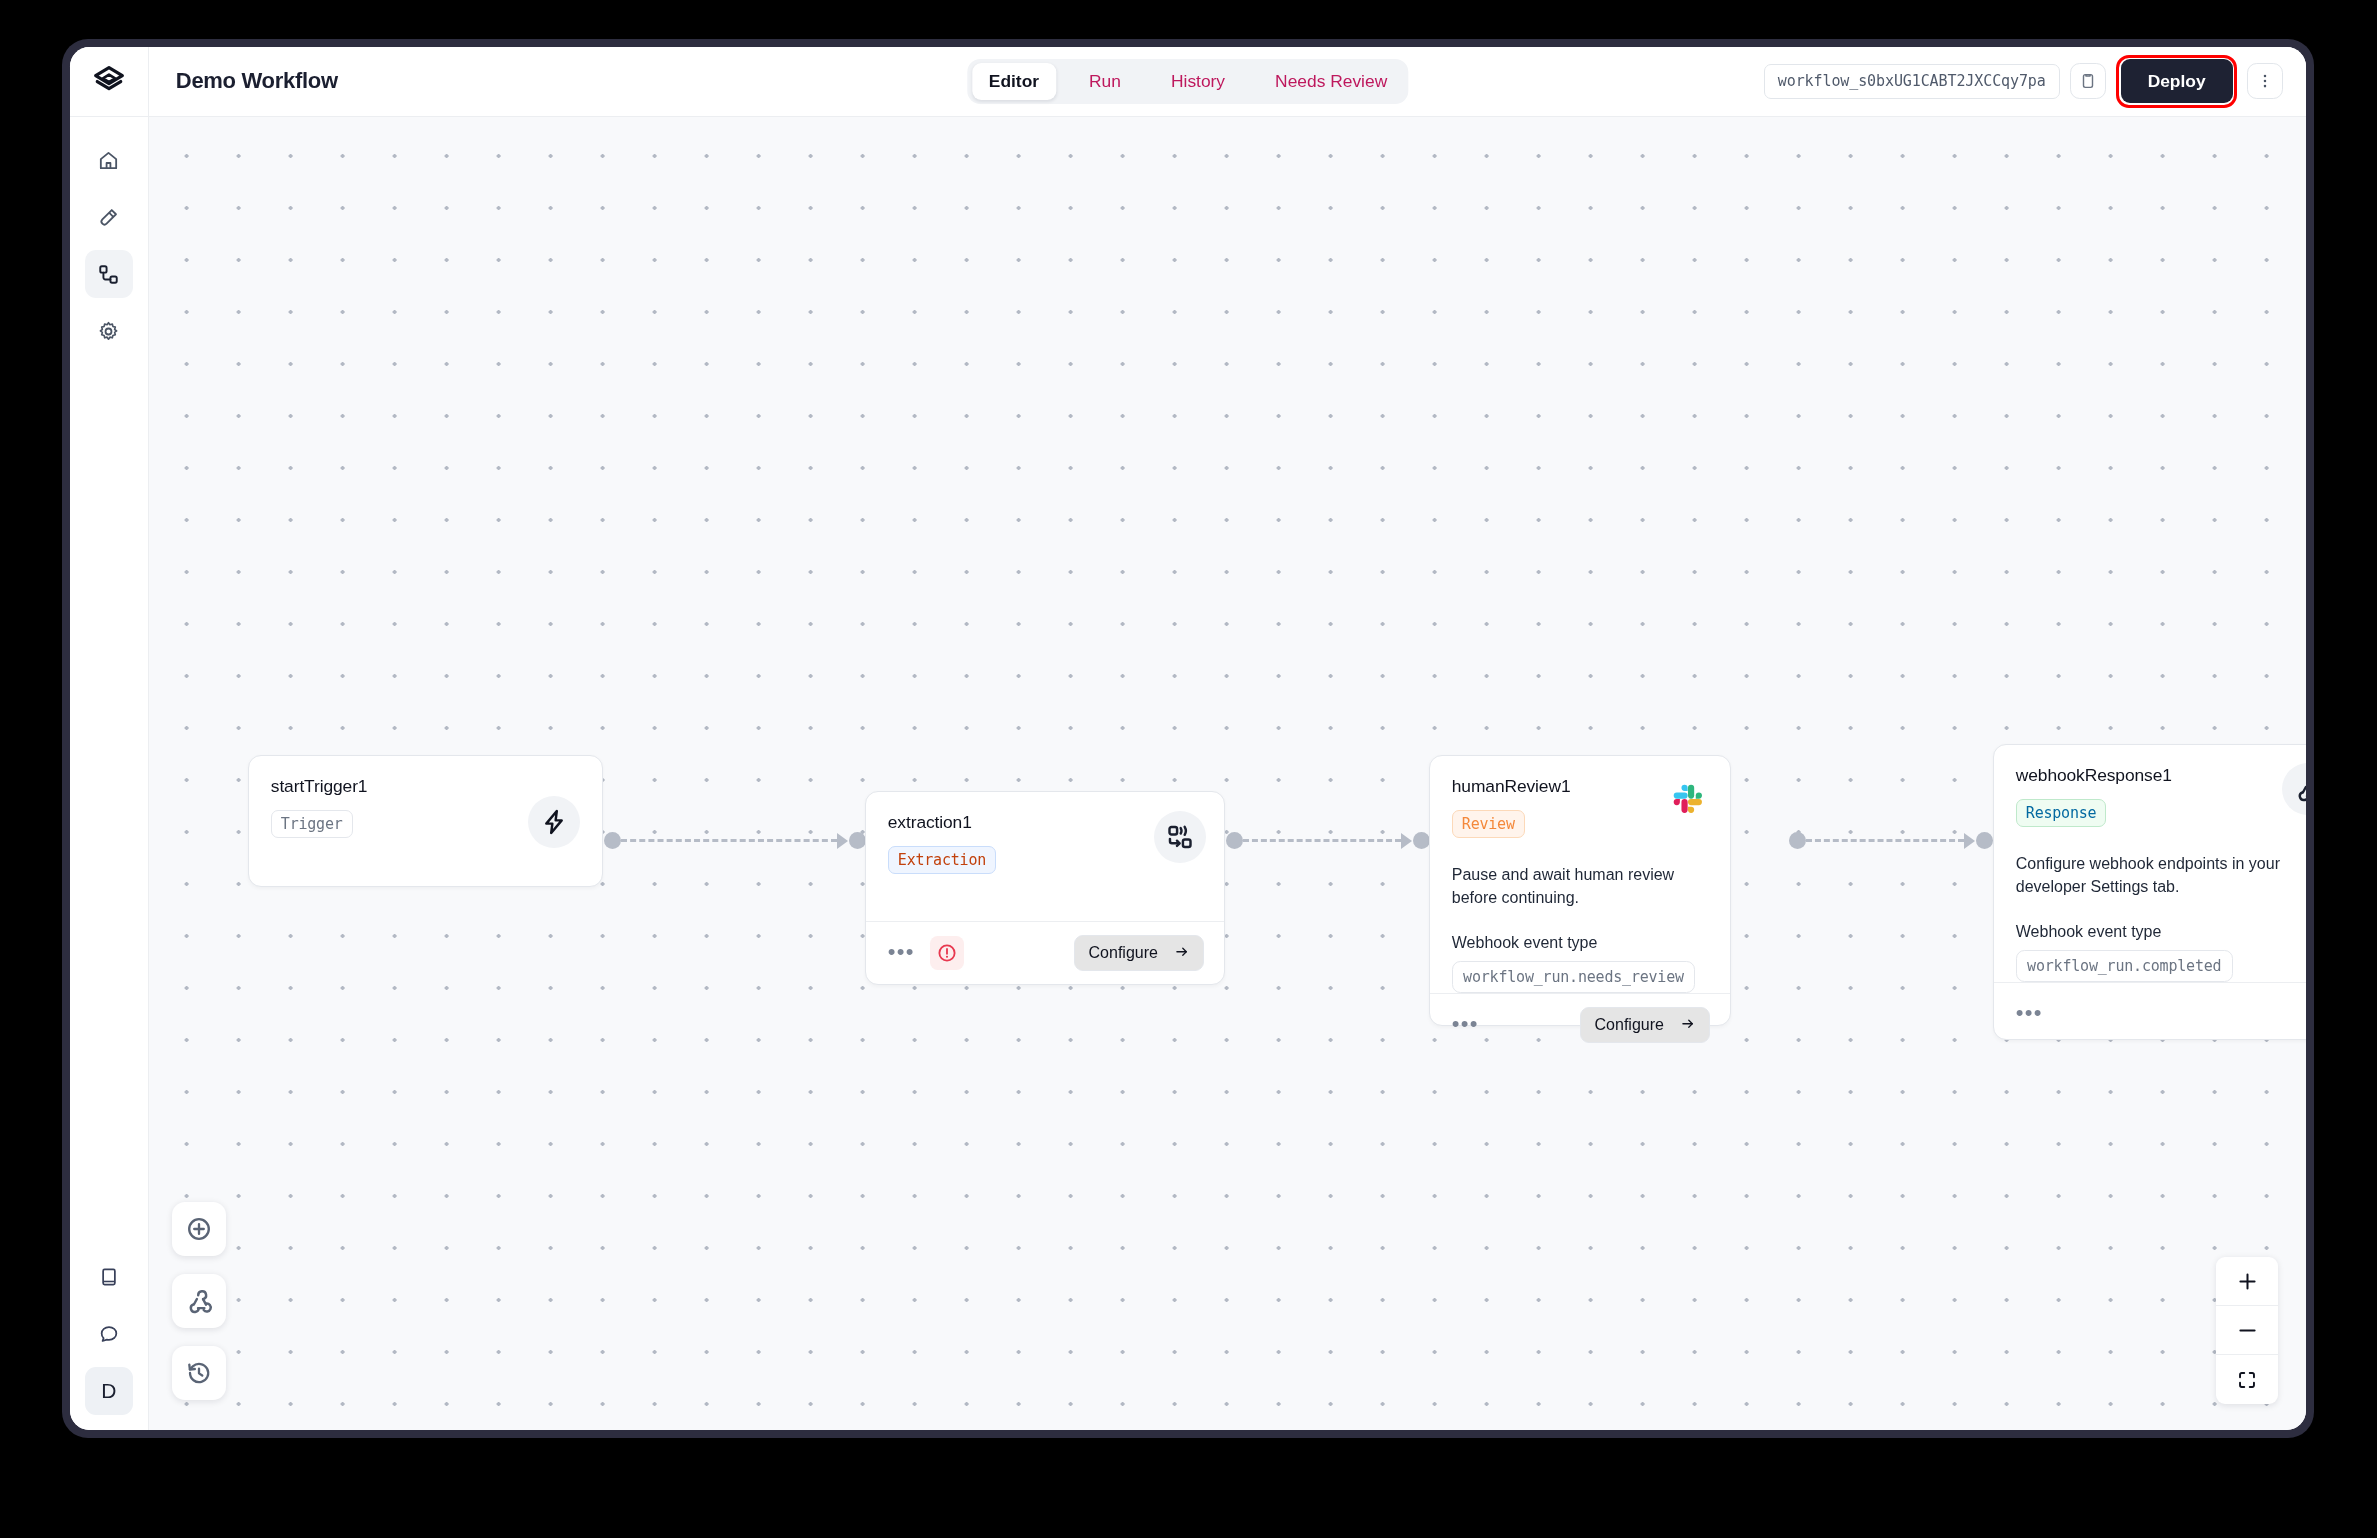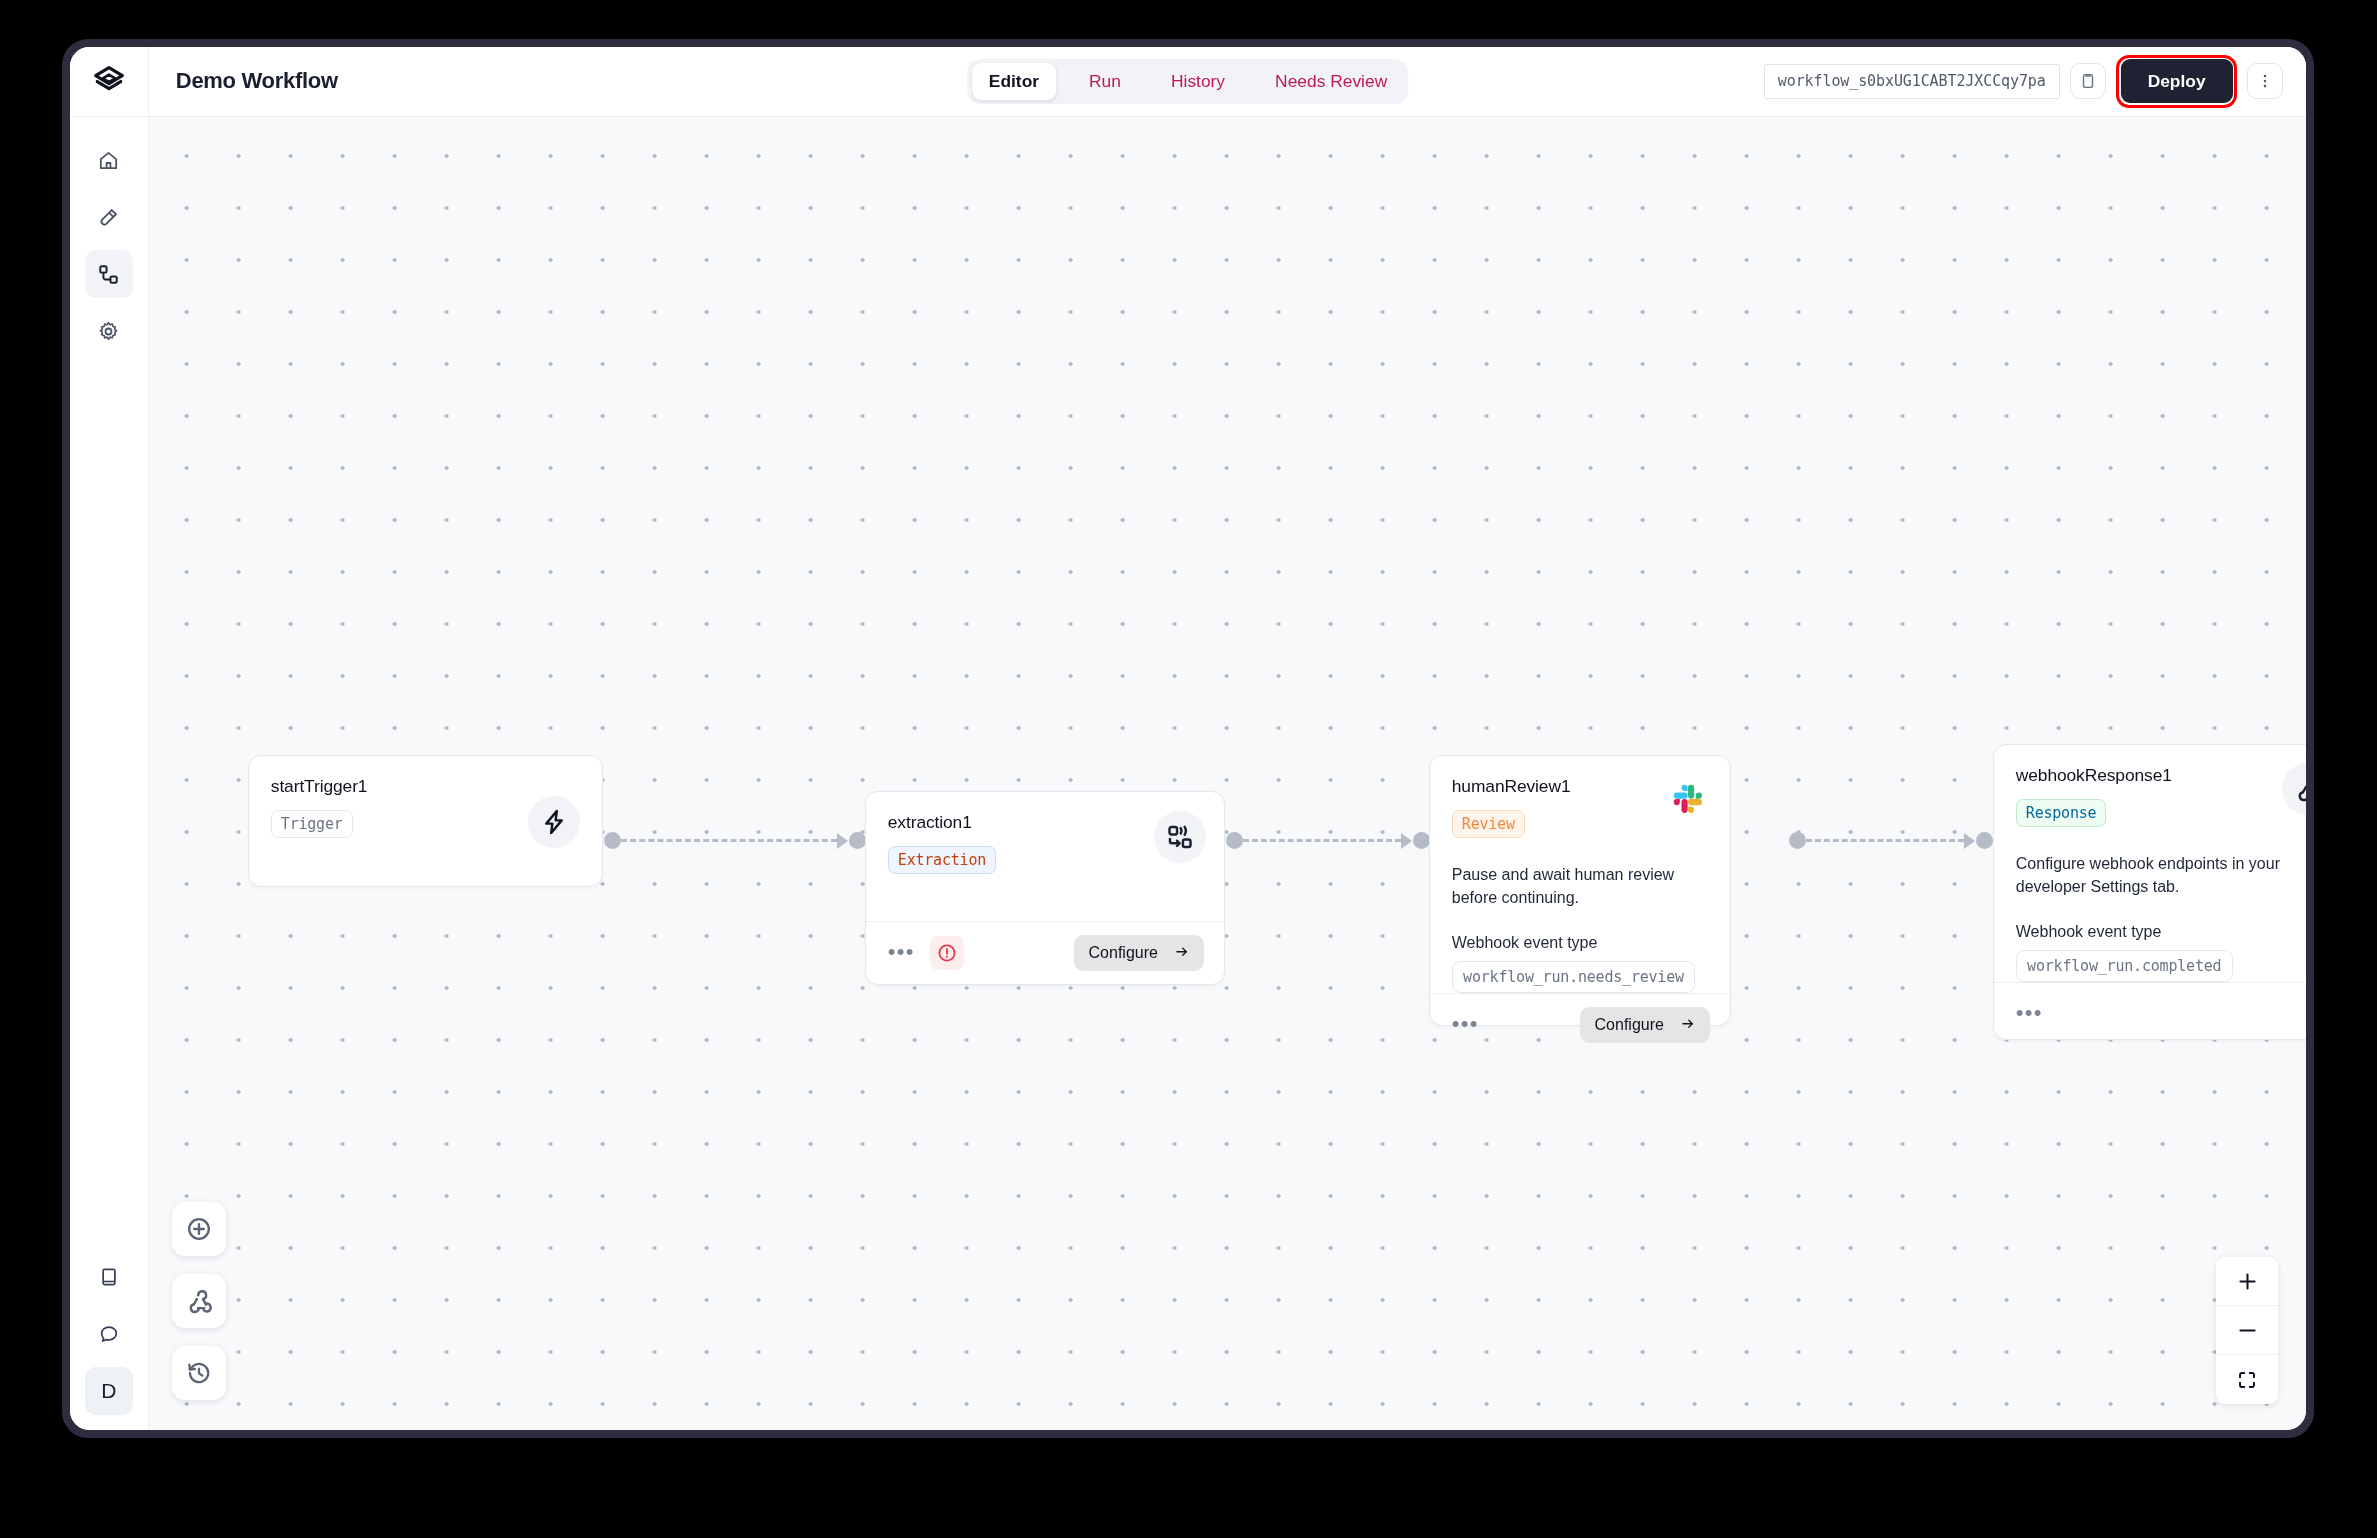--- a/index.html
+++ b/index.html
@@ -93,21 +93,21 @@
     display: flex;
     align-items: center;
     gap: 10.3px;
     padding-right: 23px;
   }
   #workflow-id {
     font-family: "DejaVu Sans Mono", monospace;
     font-size: 15px;
     color: #505a6b;
     border: 1.3px solid #e2e6eb;
-    border-radius: 2px;
+    border-radius: 7px;
     padding: 7.8px 13px;
     background: #ffffff;
     letter-spacing: -0.1px;
     white-space: nowrap;
   }
   .icon-btn {
     width: 36px;
     height: 36px;
     border: 1.3px solid #e2e6eb;
     border-radius: 9.7px;

